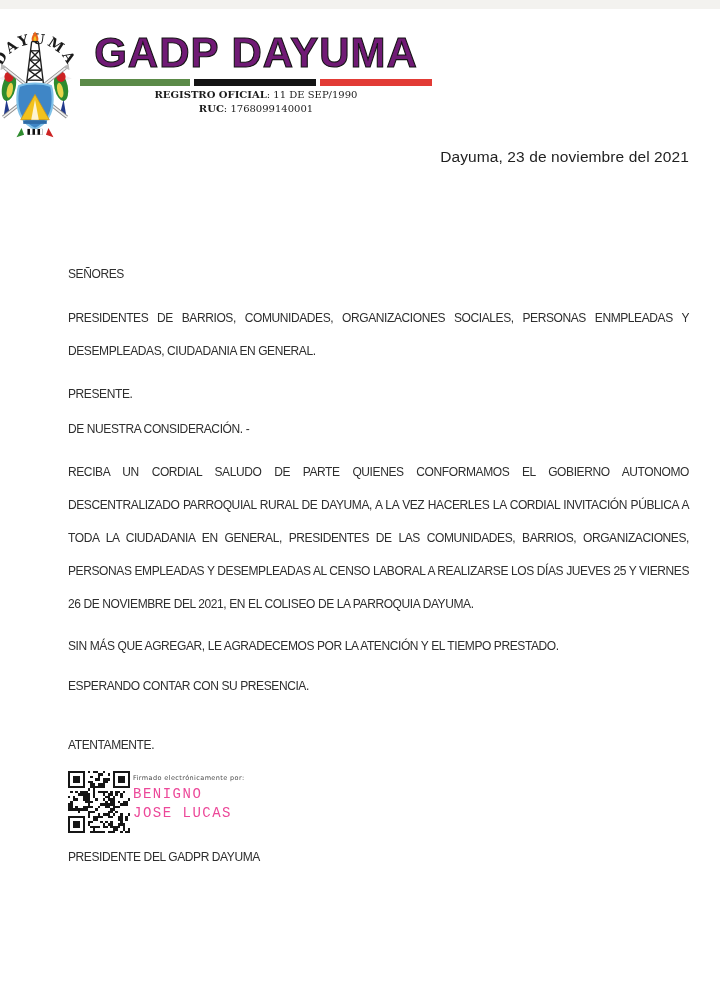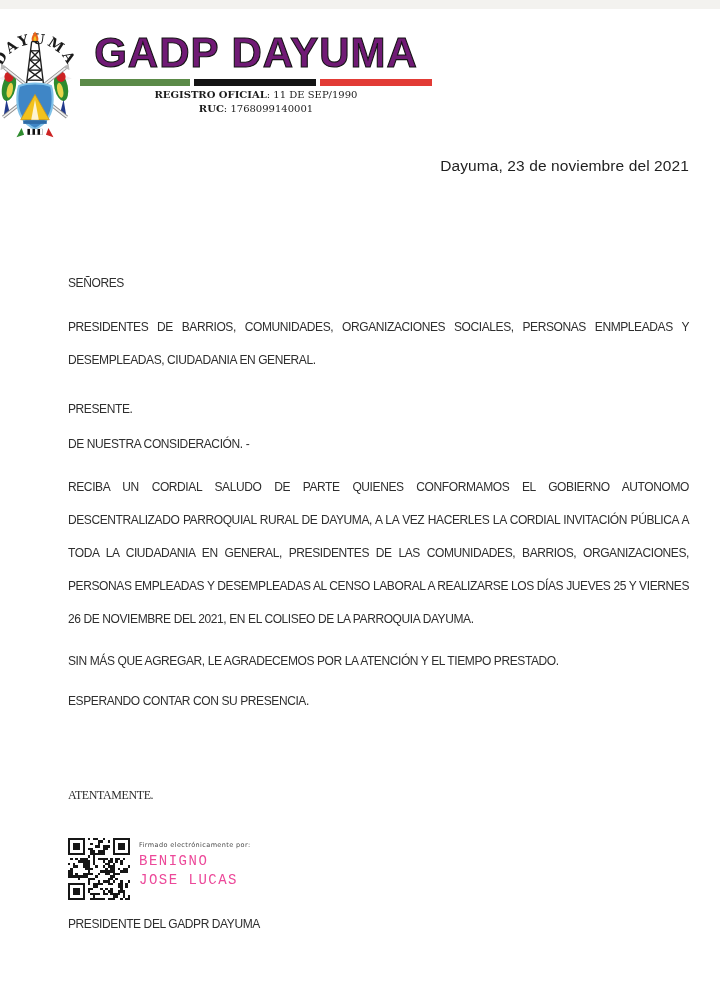--- a/index.html
+++ b/index.html
@@ -22,42 +22,42 @@
   .tricolor .seg-green { width:110px; }
   .tricolor .seg-black { width:122px; }
   .tricolor .seg-red   { flex:1; }
   .registro {
     margin-top:3px; font-family:"DejaVu Serif", serif; font-size:10px;
     line-height:1.14; color:#1c1c1c; white-space:nowrap;
   }
   .registro b { font-weight:bold; }
 
   
-  .content { position:absolute; top:17px; left:0; width:720px; padding:0 31px 0 68px; }
+  .content { position:absolute; top:8px; left:0; width:720px; padding:0 31px 0 68px; }
   .date-line {
     margin-top:139px; text-align:right; font-size:15.5px; color:#1f1f1f;
     line-height:20px; letter-spacing:0.1px;
   }
   .bline, .para {
     font-size:12px; letter-spacing:-0.4px; line-height:33px; color:#2e2e2e;
   }
   .para { text-align:justify; }
   .m-senores    { margin-top:91px; }
   .m-addr       { margin-top:11px; }
-  .m-presente   { margin-top:16px; }
+  .m-presente   { margin-top:10px; }
   .m-greeting   { margin-top:2px; }
   .m-main       { margin-top:10px; }
   .m-sinmas     { margin-top:9px; }
   .m-esperando  { margin-top:7px; }
-  .m-atent      { margin-top:61px;font-family:Liberation Serif, serif; }
+  .m-atent      { margin-top:26px; }
   .m-srname     { margin-top:26px; }
   .m-cargo      { margin-top:8px; }
 
   
-  .sig-block { margin-top:26px; display:flex; align-items:flex-start; gap:9px; height:62px; }
+  .sig-block { margin-top:9px; display:flex; align-items:flex-start; gap:3px; height:62px; }
   .qr { width:62px; height:62px; flex:0 0 62px; }
   .sig-texts { padding-top:3px; }
   .sig-note { font-family:"DejaVu Sans", sans-serif; font-size:6.5px; color:#4a4a4a; letter-spacing:0.4px; }
   .sig-name {
     margin-top:3px; font-family:"Liberation Mono", monospace; font-weight:normal;
     font-size:14px; line-height:19px; letter-spacing:1.5px; color:#ec4899; white-space:pre-line;
   }
 </style>
 </head>
 <body>

